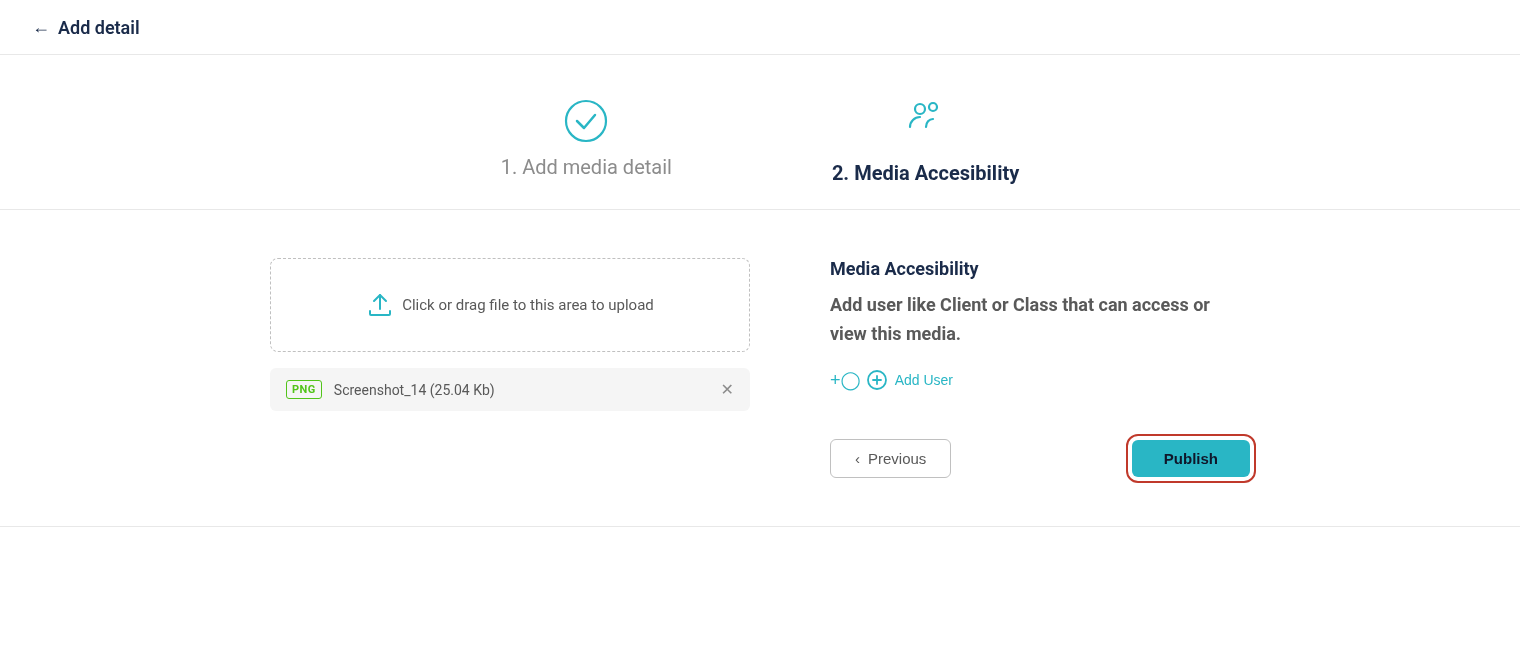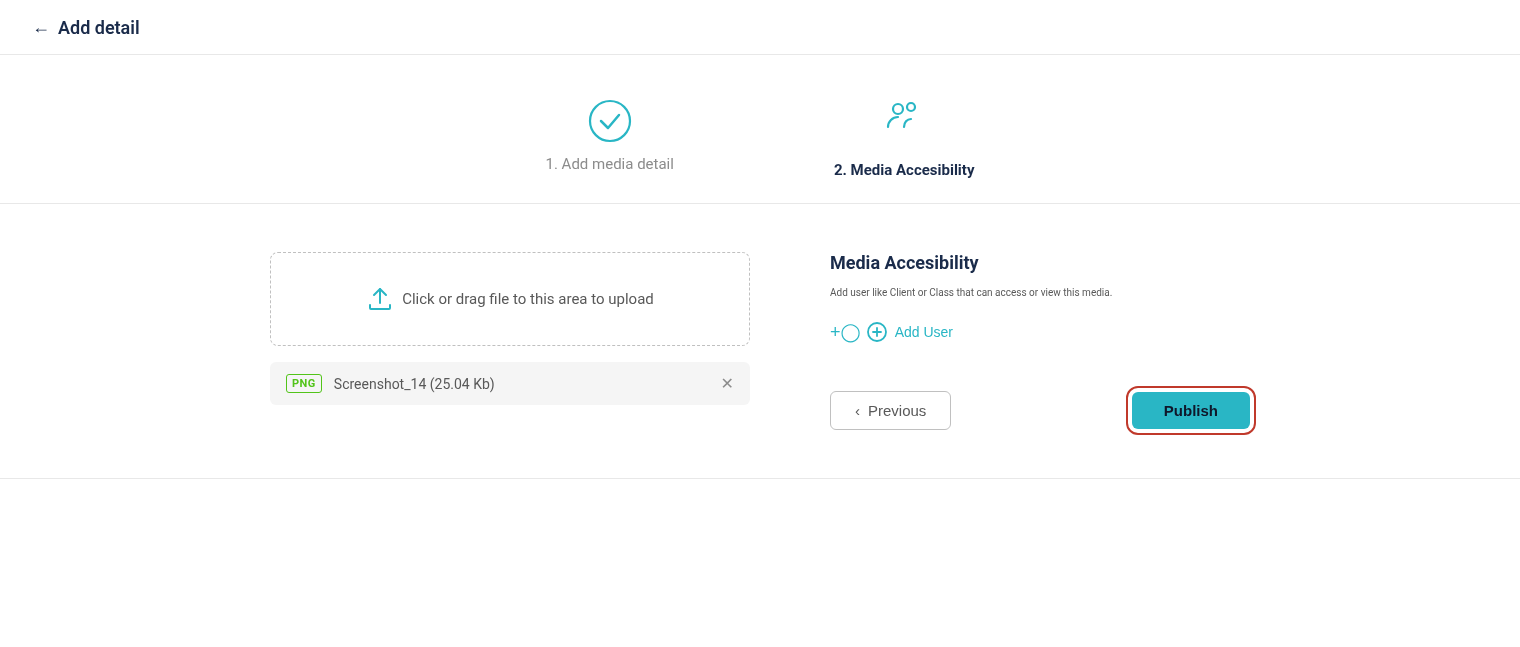--- a/index.html
+++ b/index.html
@@ -41,21 +41,21 @@
       gap: 10px;
     }
     .step-icon {
       width: 48px;
       height: 48px;
       display: flex;
       align-items: center;
       justify-content: center;
     }
     .step-label {
-      font-size: 15px;
+      font-size: 20px;
       color: #8c8c8c;
     }
     .step-label.active {
       font-weight: 700;
       color: #1a2b4a;
       margin-top: 12px;
     }
 
     .main-content {
       display: flex;
@@ -130,24 +130,25 @@
     .right-panel {
       width: 420px;
     }
     .right-panel-title {
       font-size: 18px;
       font-weight: 700;
       color: #1a2b4a;
       margin-bottom: 12px;
     }
     .right-panel-desc {
-      font-size: 10px;
+      font-size: 18px;
       color: #595959;
       margin-bottom: 20px;
       line-height: 1.6;
+      font-weight: bold;
     }
     .add-user-btn {
       display: flex;
       align-items: center;
       gap: 6px;
       color: #29b6c5;
       font-size: 14px;
       font-weight: 500;
       cursor: pointer;
       background: none;

